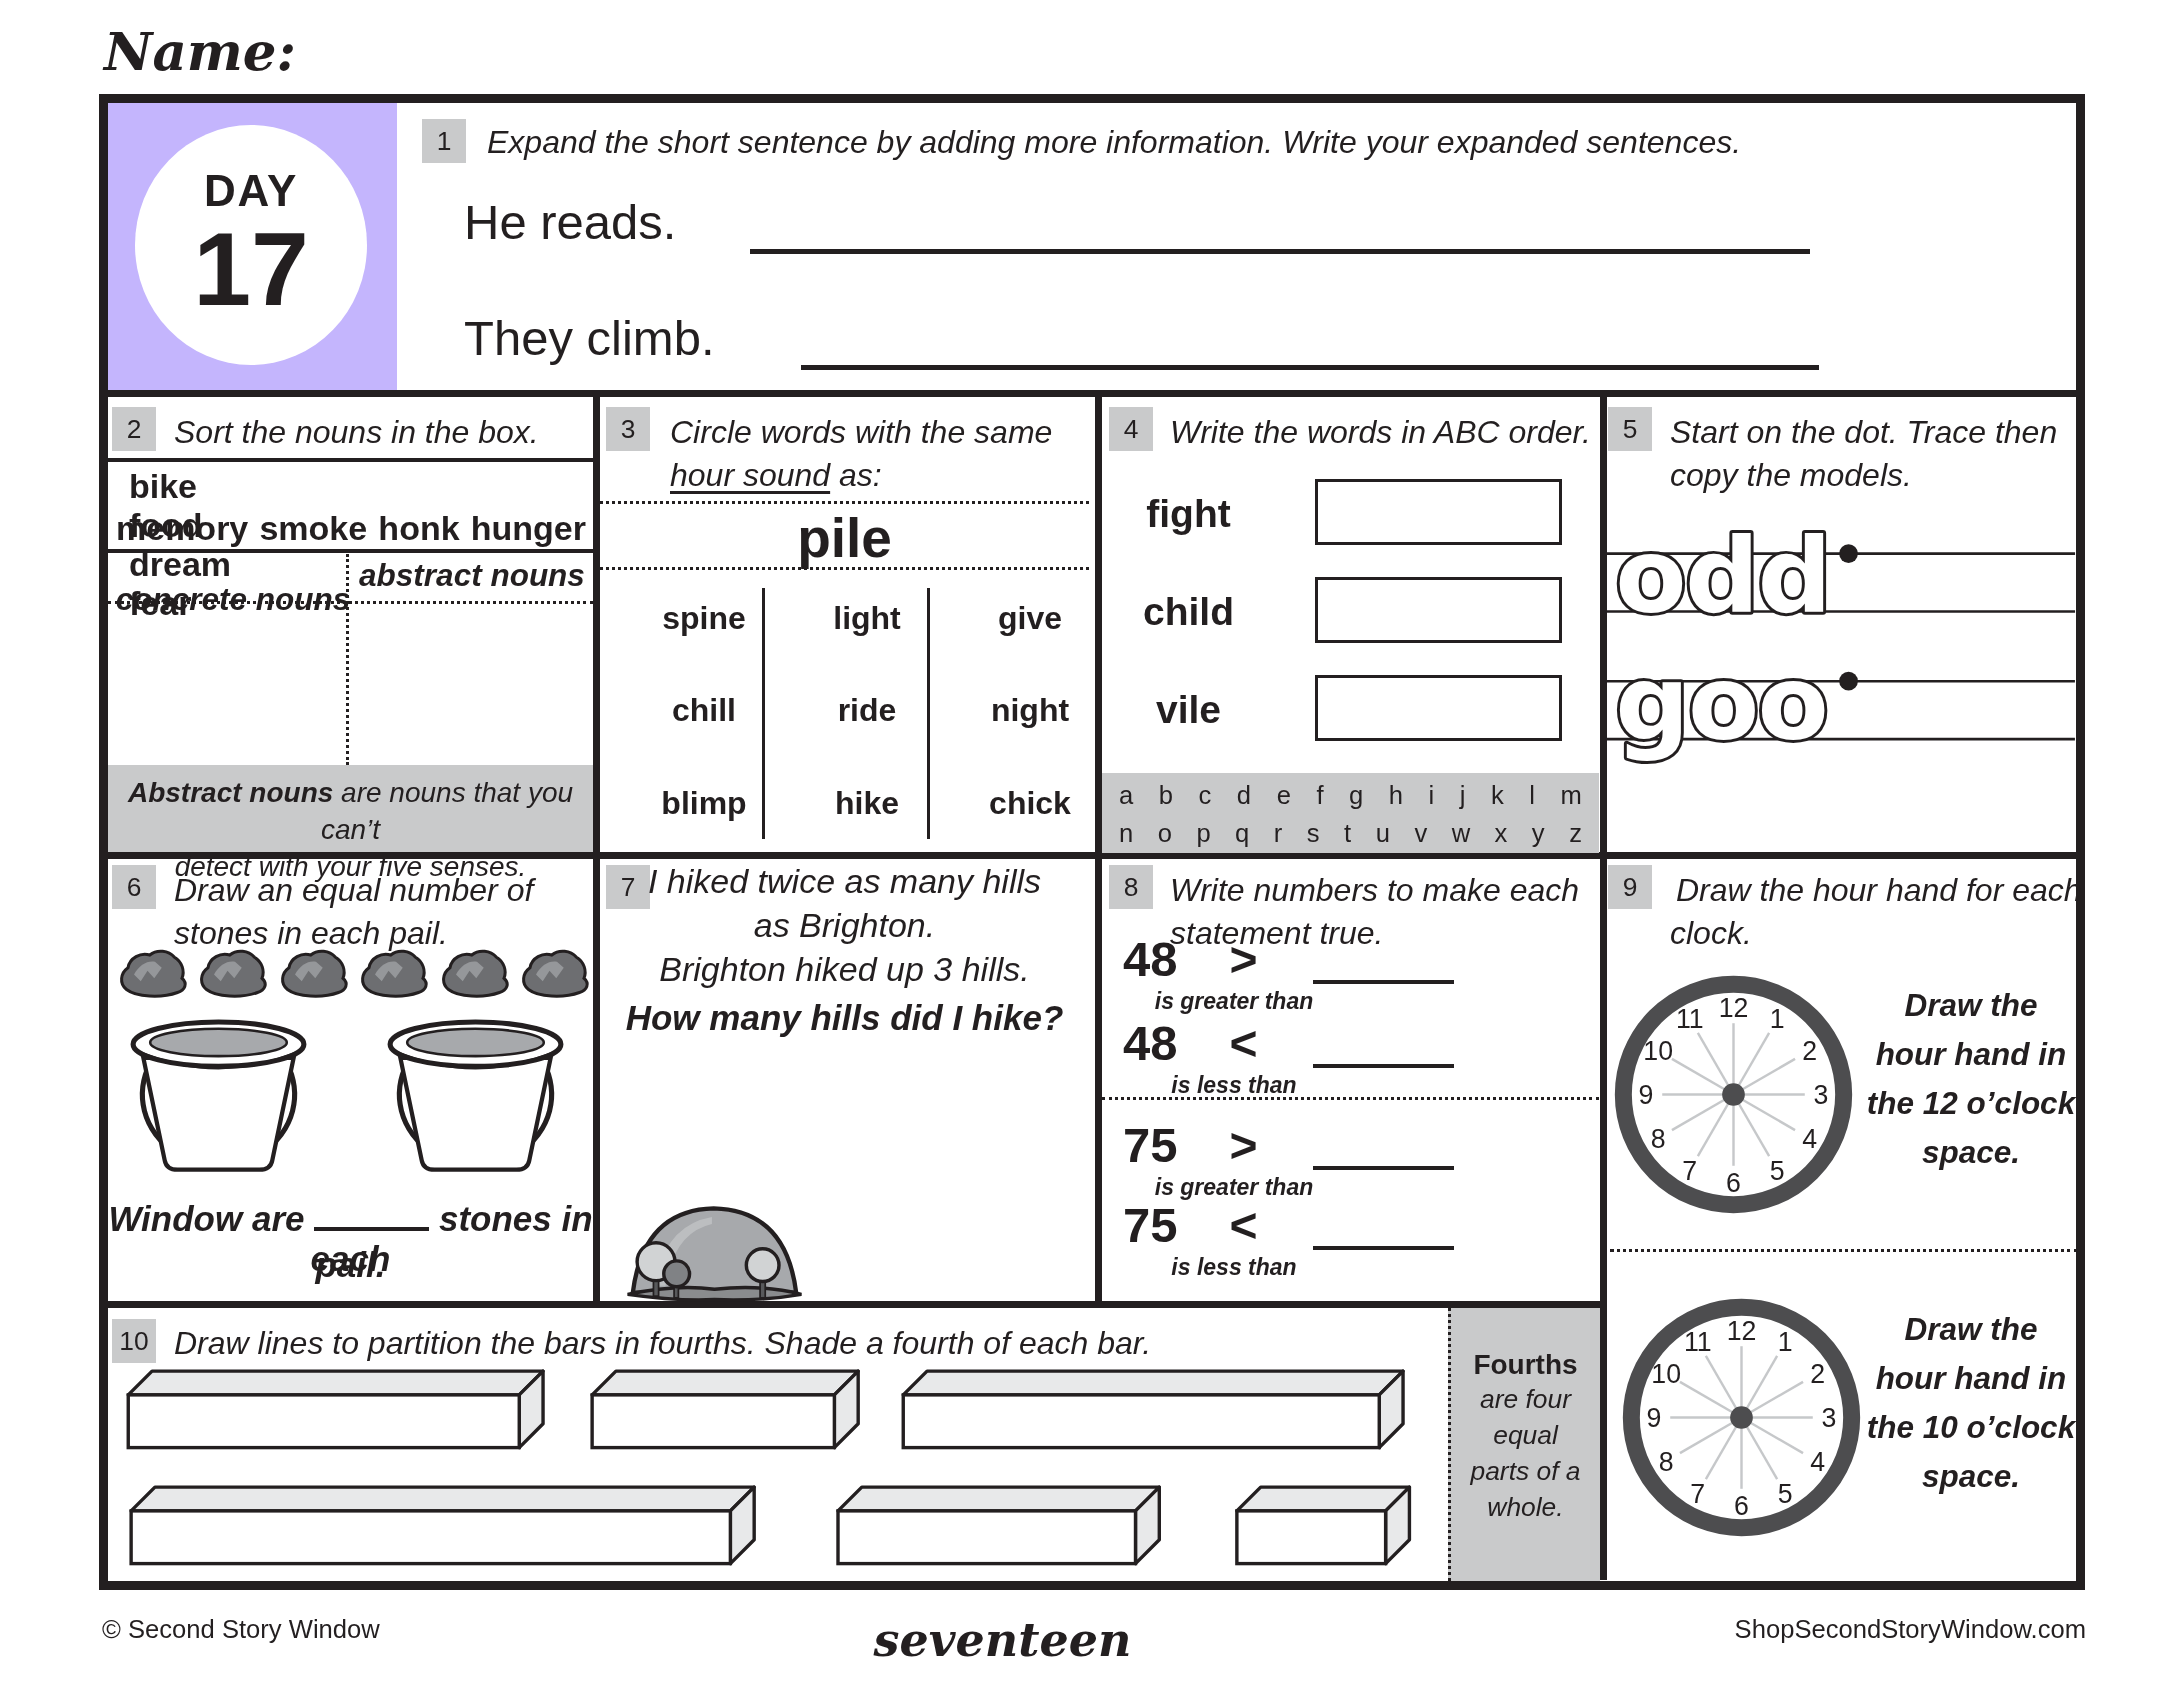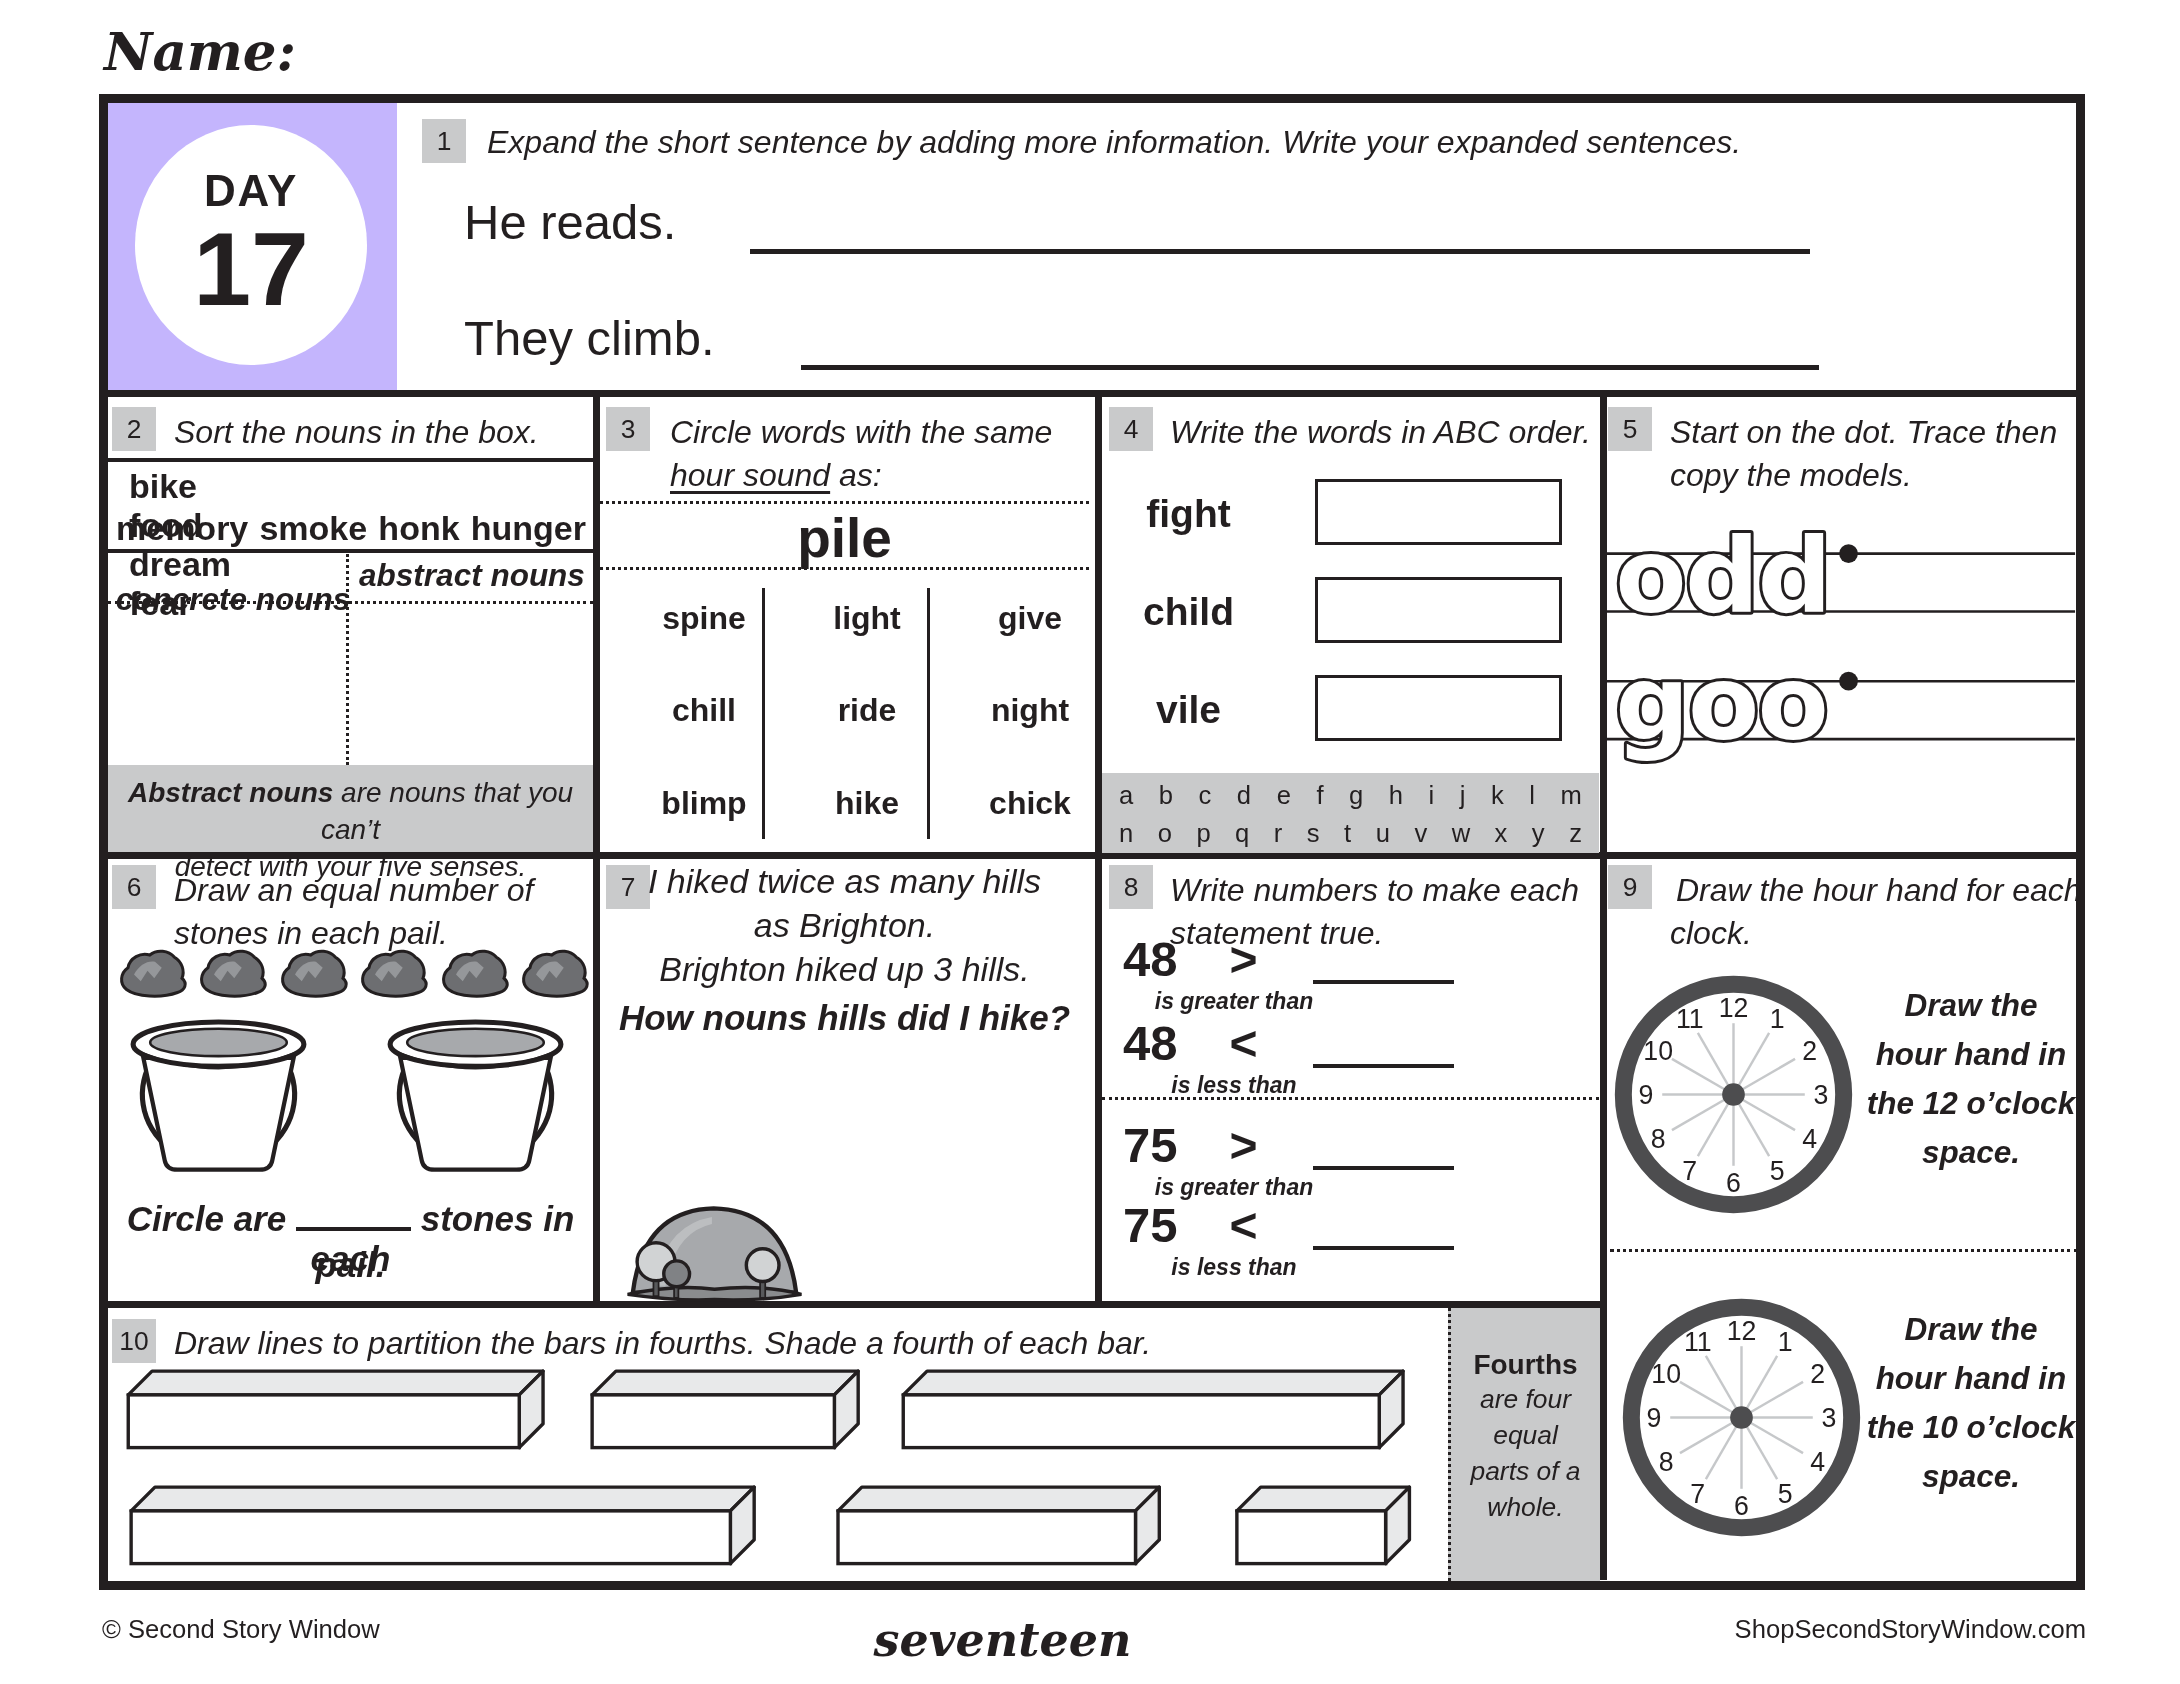--- a/index.html
+++ b/index.html
@@ -282,33 +282,33 @@
         <use href="#stone"></use>
       </svg>
   </div>
   <svg class="abs" style="left:128px; top:1010px;" width="181" height="164" viewBox="0 0 212 192">
       <use href="#pail"></use>
     </svg>
   <svg class="abs" style="left:385px; top:1010px;" width="181" height="164" viewBox="0 0 212 192">
       <use href="#pail"></use>
     </svg>
   <div class="pailcap" style="top:1198px;">
-    <span>Circle are</span>
+    <span>Window are</span>
     <span class="blank" style="width:115px;"></span>
     <span>stones in each</span>
   </div>
   <div class="pailcap" style="top:1245px;">pail.</div>
 
   <div class="badge" style="left:606px; top:865px;">7</div>
   <div id="story">
       <span>I hiked twice as many hills</span>
       <span>as Brighton.</span>
       <span>Brighton hiked up 3 hills.</span>
     </div>
-  <div id="storyq">How nouns hills did I hike?</div>
+  <div id="storyq">How many hills did I hike?</div>
   <svg class="abs" style="left:624px; top:1174px;" width="181" height="129" viewBox="0 0 210 150">
     <path d="M10,138 Q22,42 104,40 Q188,42 200,138 Z" fill="#a7a9ac" stroke="#231f20" stroke-width="5"></path>
     <path d="M36,130 Q46,60 102,50 L102,58 Q58,68 48,130 Z" fill="#bcbec0"></path>
     <path d="M4,140 Q60,128 105,134 Q160,128 206,140 Q160,148 105,146 Q60,148 4,140 Z" fill="#8a8c8e" stroke="#231f20" stroke-width="4"></path>
     <rect x="34" y="116" width="6" height="26" fill="#58595b" stroke="#231f20" stroke-width="2"></rect>
     <circle cx="37" cy="102" r="22" fill="#d1d3d4" stroke="#231f20" stroke-width="4"></circle>
     <rect x="58" y="128" width="5" height="16" fill="#58595b" stroke="#231f20" stroke-width="2"></rect>
     <circle cx="61" cy="116" r="15" fill="#808285" stroke="#231f20" stroke-width="4"></circle>
     <rect x="158" y="120" width="6" height="24" fill="#58595b" stroke="#231f20" stroke-width="2"></rect>
     <circle cx="161" cy="106" r="19" fill="#d1d3d4" stroke="#231f20" stroke-width="4"></circle>

